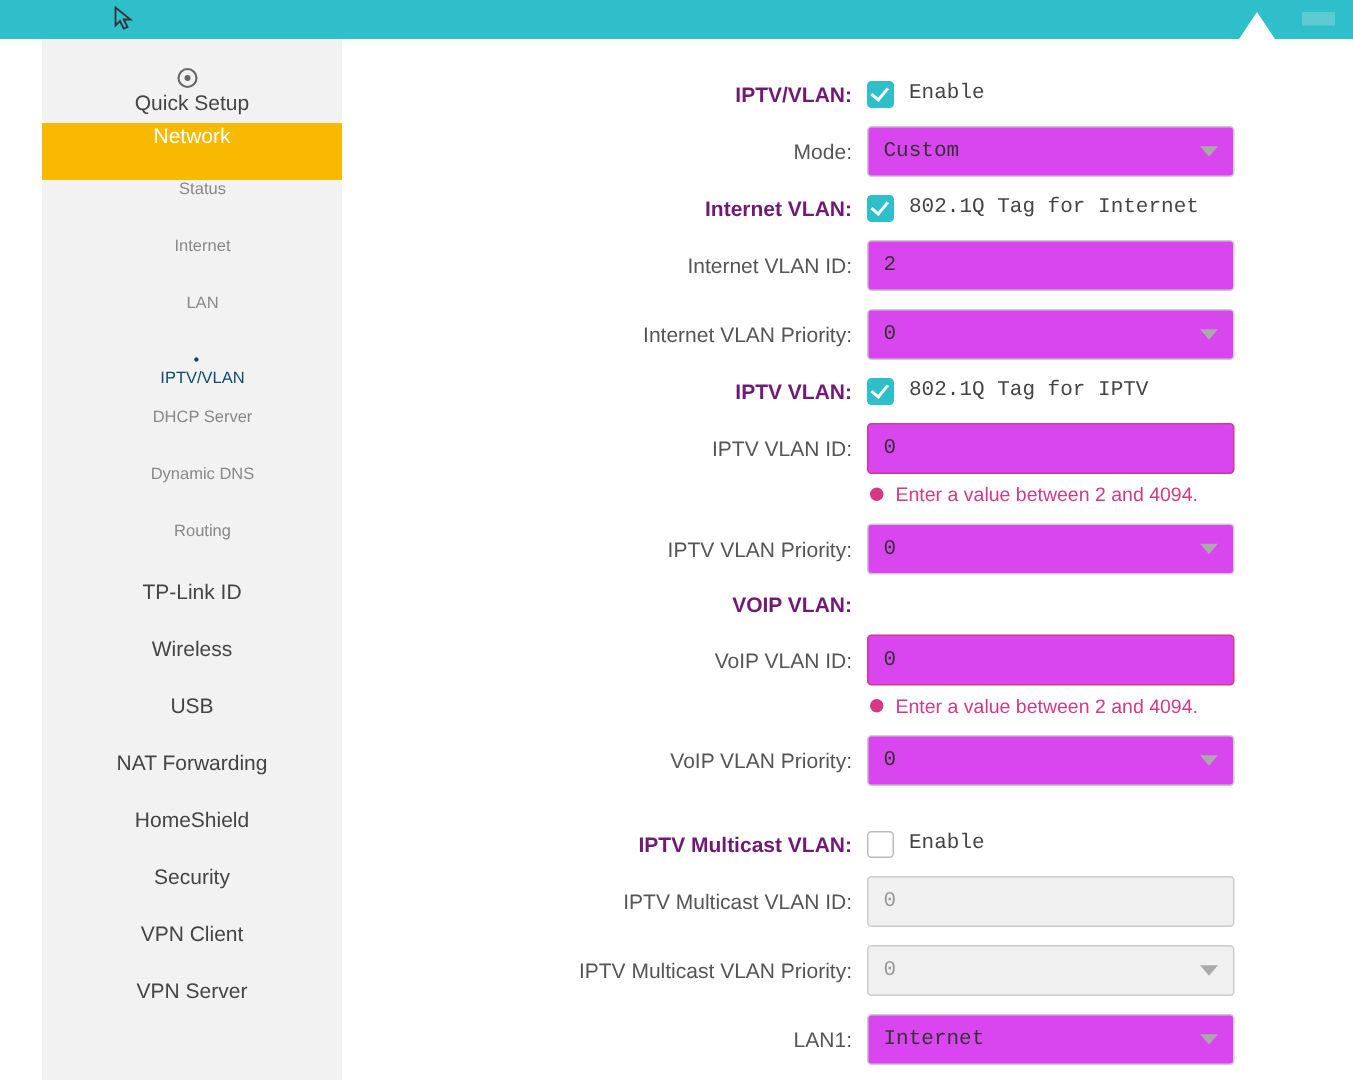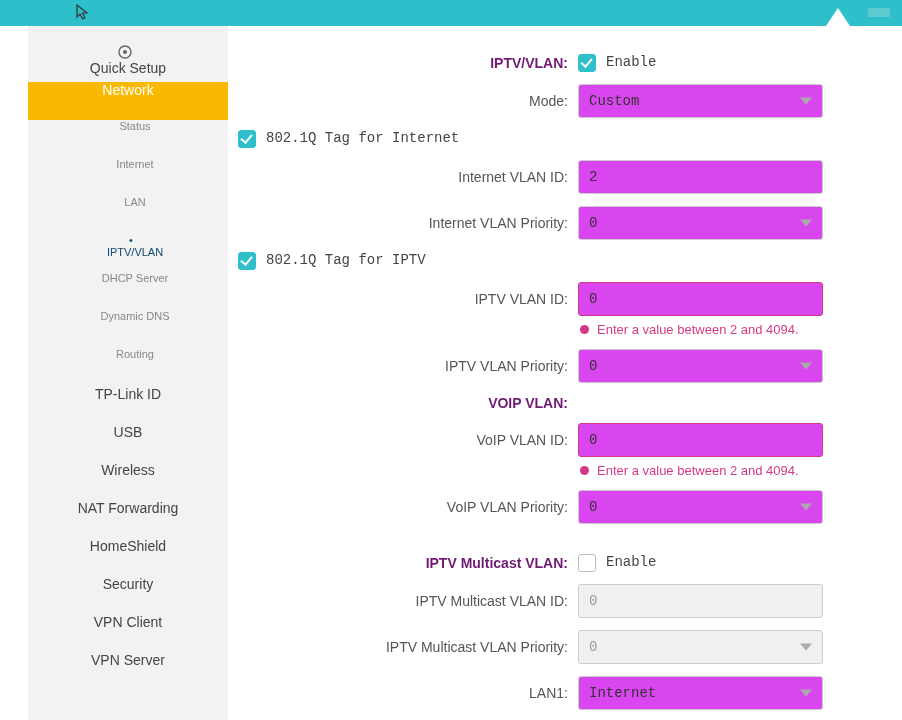--- a/index.html
+++ b/index.html
@@ -201,24 +201,24 @@
           <span>Dynamic DNS</span>
         </div>
       <div class="item">
           <span>Routing</span>
         </div>
     </div>
     <div class="item top-level">
         <span>TP-Link ID</span>
       </div>
     <div class="item top-level">
+        <span>Wireless</span>
+      </div>
+    <div class="item top-level">
         <span>USB</span>
-      </div>
-    <div class="item top-level">
-        <span>Wireless</span>
       </div>
     <div class="item top-level">
         <span>NAT Forwarding</span>
       </div>
     <div class="item top-level">
         <span>HomeShield</span>
       </div>
     <div class="item top-level">
         <span>Security</span>
       </div>
@@ -244,20 +244,21 @@
       <div class="lbl">Mode:</div>
       <div class="ctrl">
         <div class="select">
           <span>Custom</span>
           <span class="chev"></span>
         </div>
       </div>
     </div>
 
     <div class="row">
+      <div class="lbl bold">Internet VLAN:</div>
       <div class="ctrl">
         <span class="checkbox"></span>
         <span class="txt">802.1Q Tag for Internet</span>
       </div>
     </div>
 
     <div class="row">
       <div class="lbl">Internet VLAN ID:</div>
       <div class="ctrl">
         <div class="input">
@@ -270,20 +271,21 @@
       <div class="lbl">Internet VLAN Priority:</div>
       <div class="ctrl">
         <div class="select">
           <span>0</span>
           <span class="chev"></span>
         </div>
       </div>
     </div>
 
     <div class="row">
+      <div class="lbl bold">IPTV VLAN:</div>
       <div class="ctrl">
         <span class="checkbox"></span>
         <span class="txt">802.1Q Tag for IPTV</span>
       </div>
     </div>
 
     <div class="row">
       <div class="lbl">IPTV VLAN ID:</div>
       <div class="ctrl">
         <div class="input error">

